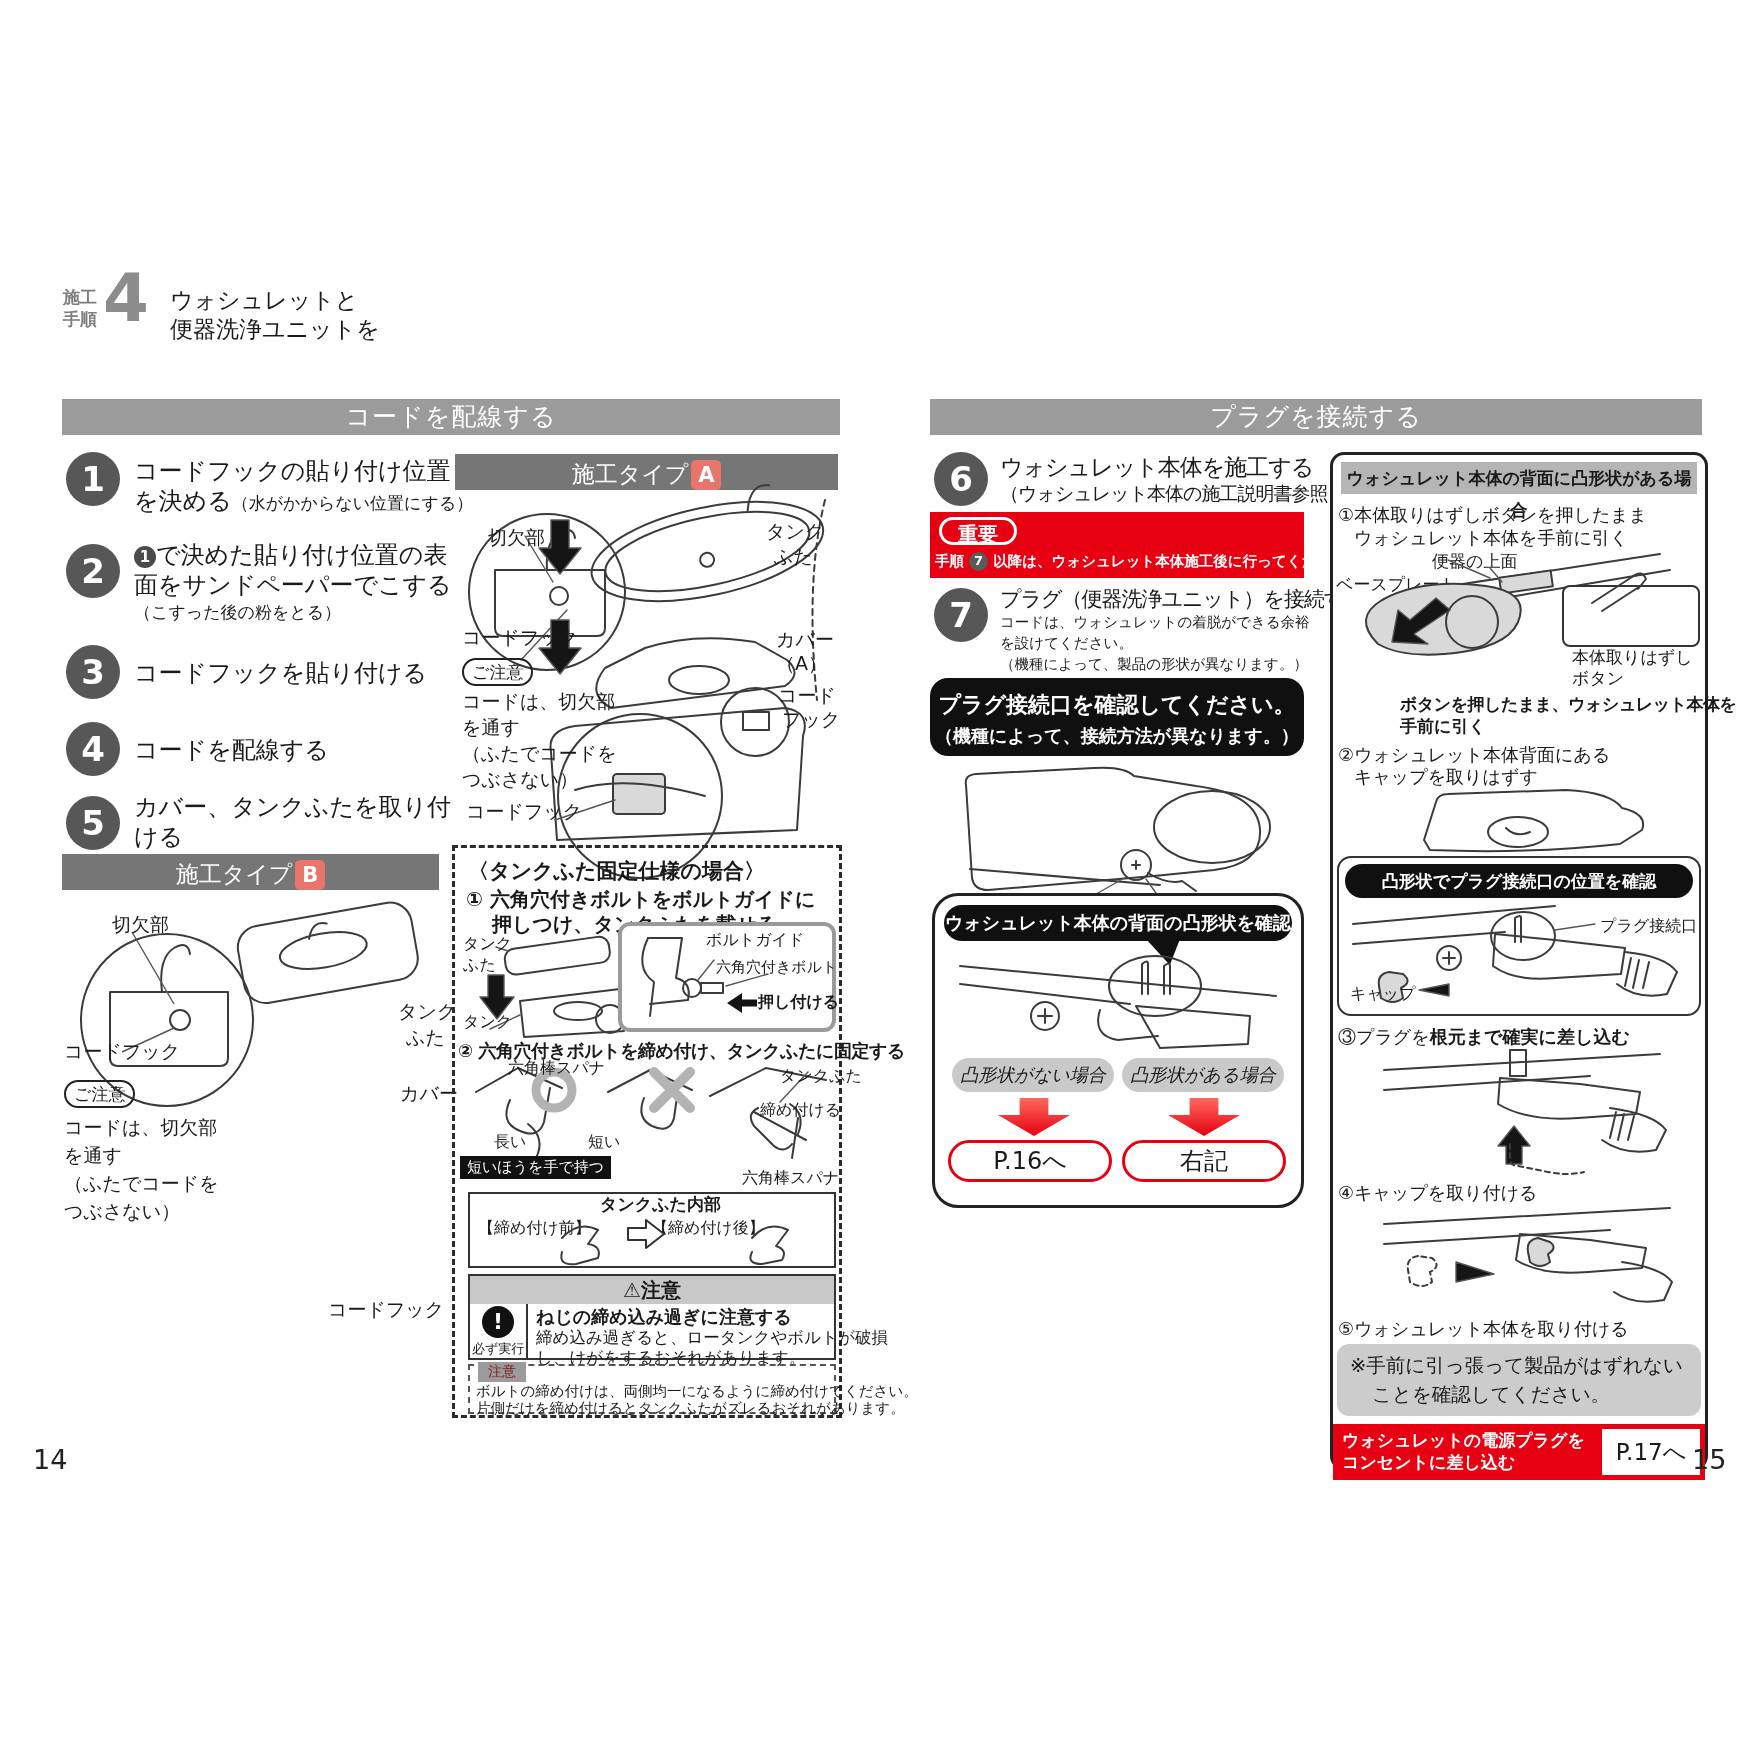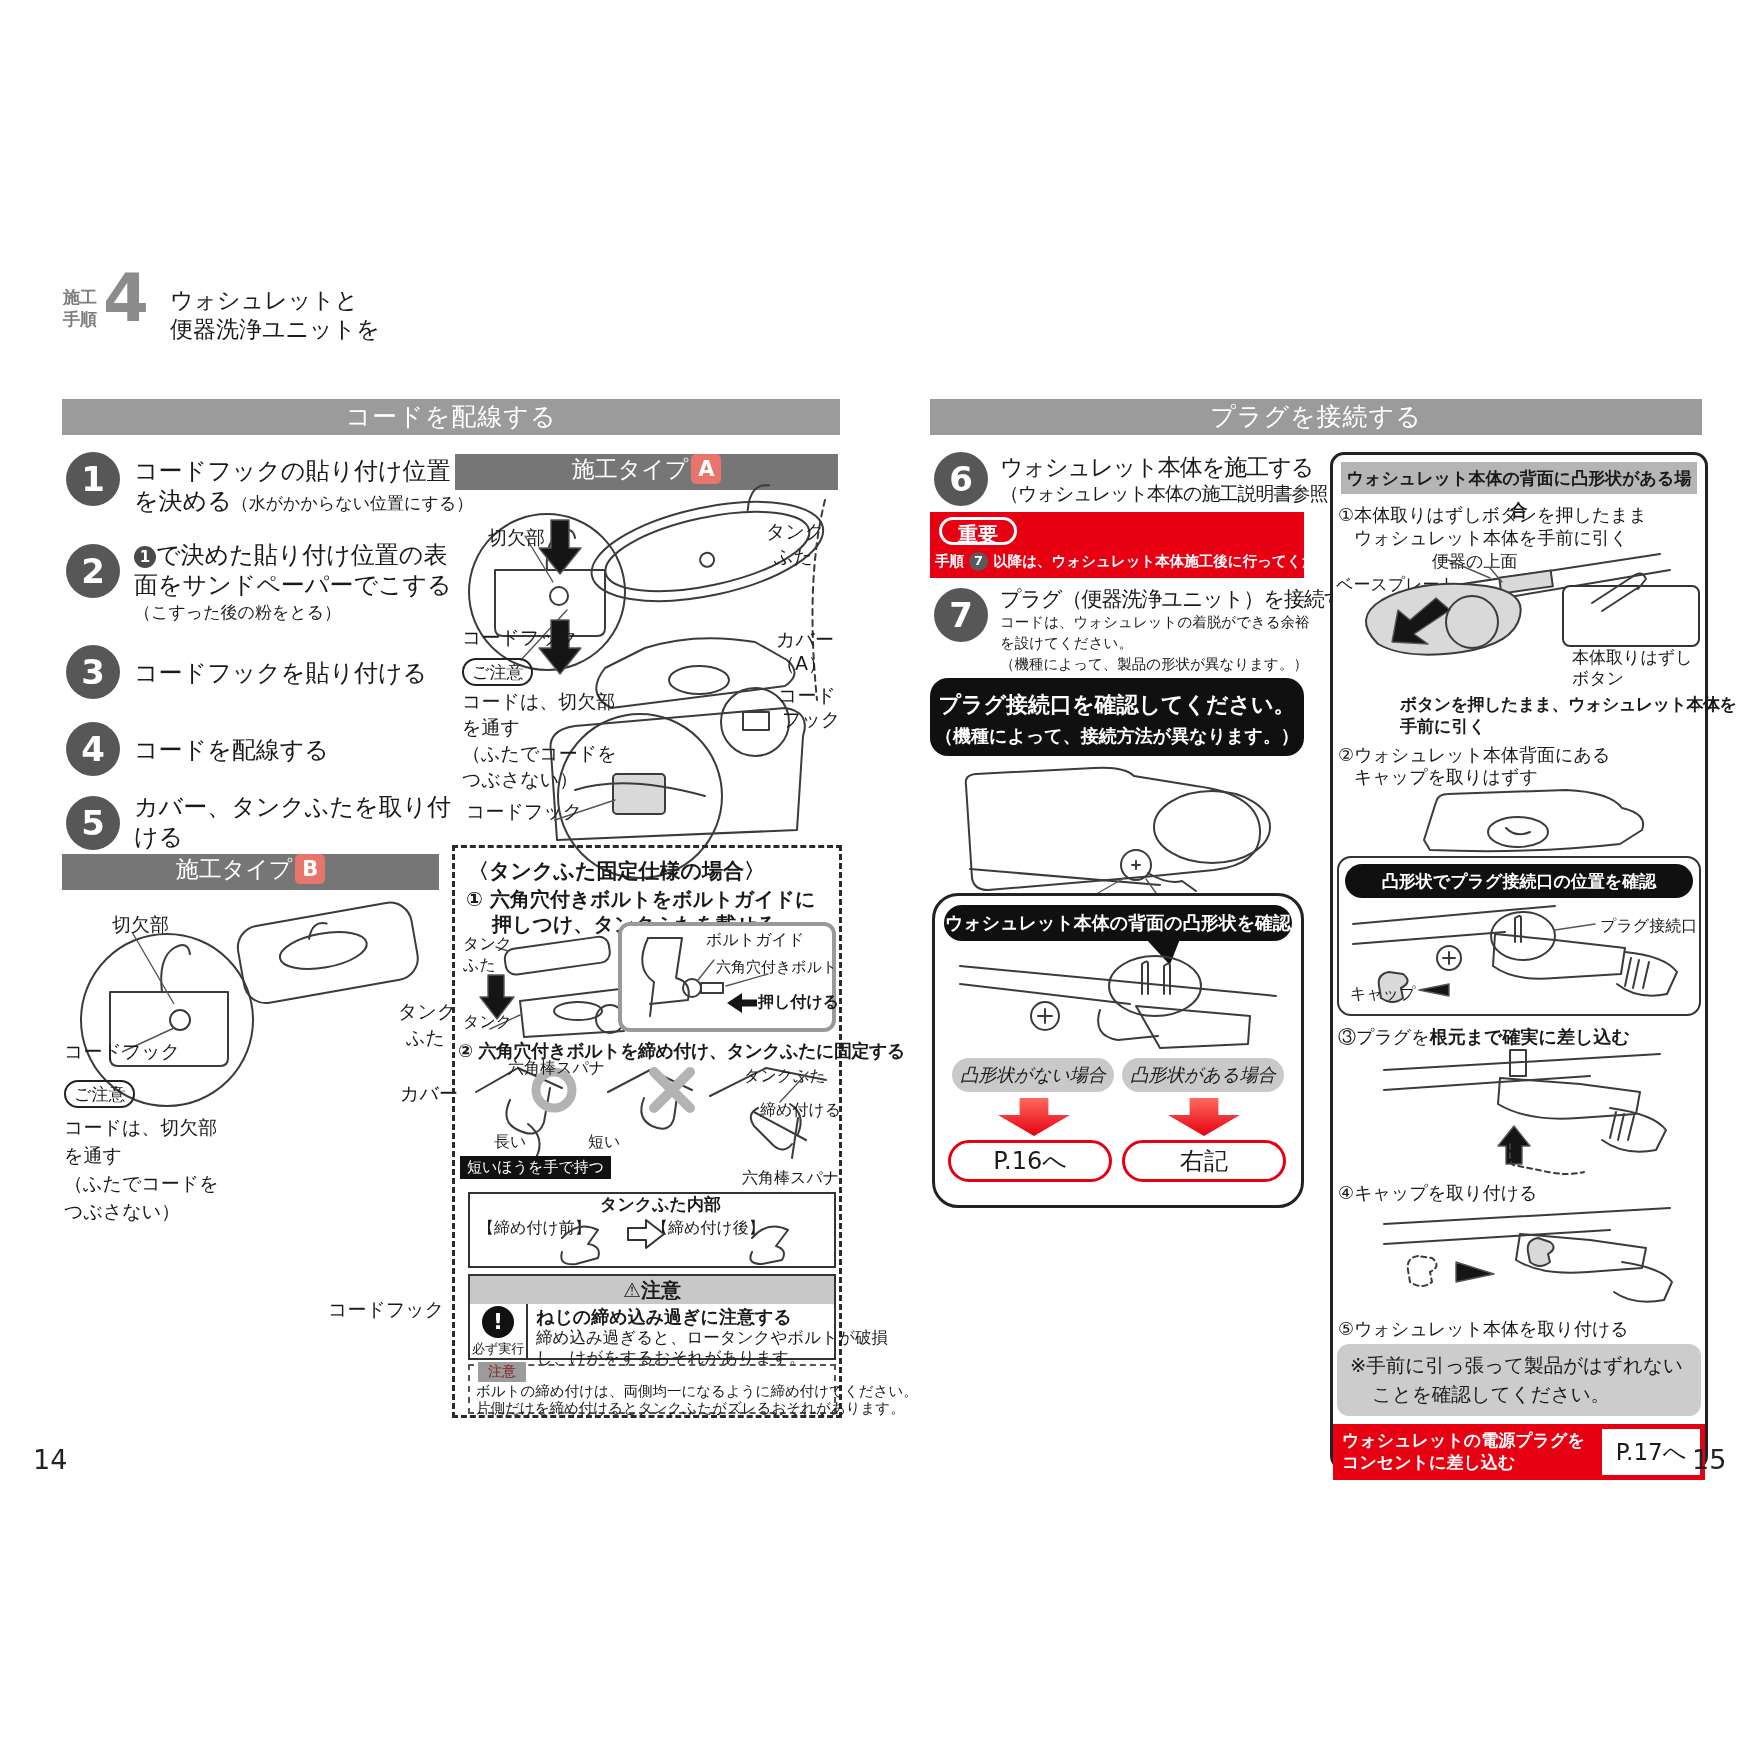--- a/index.html
+++ b/index.html
@@ -3,21 +3,21 @@
 <meta charset="utf-8">
 <style>
   html,body{margin:0;padding:0;background:#fff;}
   #canvas{position:relative;width:1754px;height:1754px;background:#fff;overflow:hidden;
           font-family:"DejaVu Sans","Liberation Sans",sans-serif;color:#1a1a1a;}
   .t{position:absolute;white-space:nowrap;line-height:1.25;}
   .b{font-weight:bold;}
   .bar{position:absolute;height:36px;line-height:36px;text-align:center;color:#fff;
        background:#9b9b9b;font-size:25px;letter-spacing:1px;}
   .typebar{position:absolute;height:36px;background:#767676;color:#fff;display:flex;
-           align-items:flex-start;justify-content:center;font-size:23px;gap:3px;}
+           align-items:flex-end;justify-content:center;font-size:23px;gap:3px;}
   .badge{display:inline-block;width:30px;height:30px;background:#e8756b;color:#fff;border-radius:5px;
          font-weight:bold;font-size:21px;line-height:30px;text-align:center;}
   .stepc{position:absolute;width:54px;height:54px;border-radius:50%;background:#575757;color:#fff;
          font-size:34px;font-weight:bold;display:flex;align-items:center;justify-content:center;}
   .inlc{display:inline-flex;width:22px;height:22px;border-radius:50%;background:#4a4a4a;color:#fff;
         font-size:15px;font-weight:bold;align-items:center;justify-content:center;vertical-align:1px;}
   .capsule{position:absolute;border:2px solid #222;border-radius:14px;font-size:17px;padding:0 8px;line-height:24px;}
   .arrD{position:absolute;background:#151515;clip-path:polygon(32% 0,68% 0,68% 50%,100% 50%,50% 100%,0 50%,32% 50%);}
   .arrRed{position:absolute;background:linear-gradient(180deg,#ff6a5e,#e60012);
           clip-path:polygon(30% 0,70% 0,70% 45%,100% 45%,50% 100%,0 45%,30% 45%);}
@@ -203,21 +203,21 @@
     <path class="ln" d="M252 34 L308 6 L368 18"></path>
     <path class="ln" d="M300 46 q-12 6 -4 18 l20 20 q10 8 18 -2"></path>
     <path class="ln" d="M296 50 L348 78 M340 56 l-6 40"></path>
     <path class="ln" d="M332 42 q16 10 8 30" marker-end="none"></path>
     <path class="lnthin" d="M350 10 L322 40"></path>
   </svg>
   <div class="t" style="left:508px;top:1058px;font-size:16px;">六角棒スパナ</div>
   <div class="t" style="left:494px;top:1132px;font-size:16px;">長い</div>
   <div class="t" style="left:588px;top:1132px;font-size:16px;">短い</div>
   <div class="t" style="left:460px;top:1156px;font-size:15px;background:#111;color:#fff;padding:2px 7px;">短いほうを手で持つ</div>
-  <div class="t" style="left:744px;top:1066px;font-size:16px;">タンクふた</div>
+  <div class="t" style="left:780px;top:1066px;font-size:16px;">タンクふた</div>
   <div class="t" style="left:760px;top:1100px;font-size:16px;">締め付ける</div>
   <div class="t" style="left:742px;top:1168px;font-size:16px;">六角棒スパナ</div>
 
   <div class="box" style="left:468px;top:1192px;width:368px;height:76px;border:2px solid #333;background:#fff;"></div>
   <div class="t b" style="left:600px;top:1194px;font-size:17px;">タンクふた内部</div>
   <div class="t" style="left:478px;top:1218px;font-size:16px;">【締め付け前】</div>
   <div class="t" style="left:652px;top:1218px;font-size:16px;">【締め付け後】</div>
   <svg style="left:468px;top:1192px;" width="368" height="76" viewBox="0 0 368 76">
     <path class="ln" d="M94 46 q16 -18 36 -8 l-10 14 q14 2 10 14 l-22 6 q-18 2 -14 -12"></path>
     <path class="ln" d="M284 46 q16 -18 36 -8 l-12 16 q12 4 6 14 l-20 4 q-16 0 -10 -12"></path>

